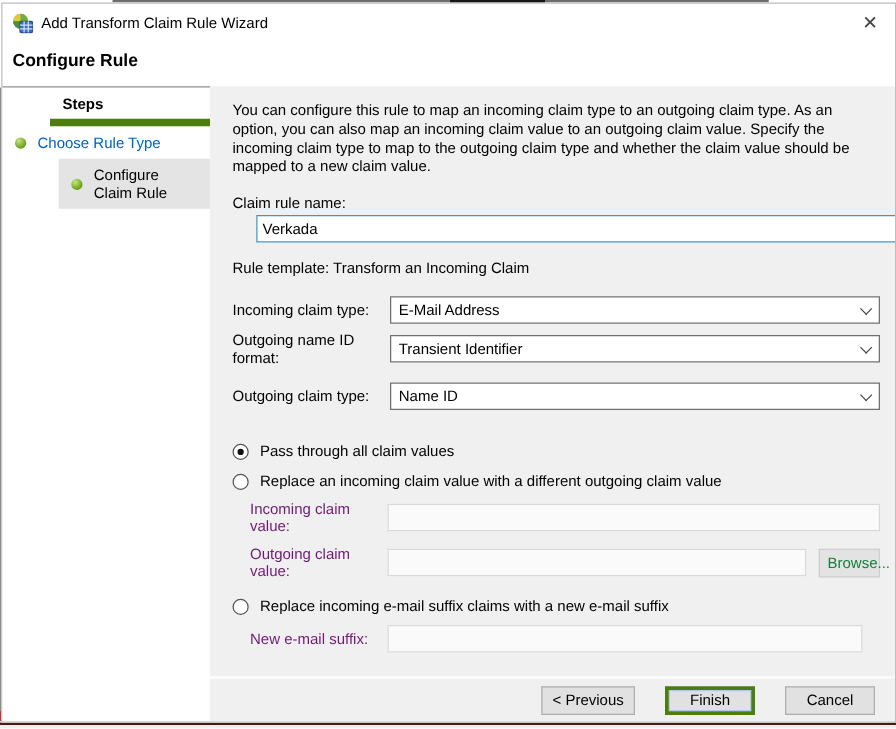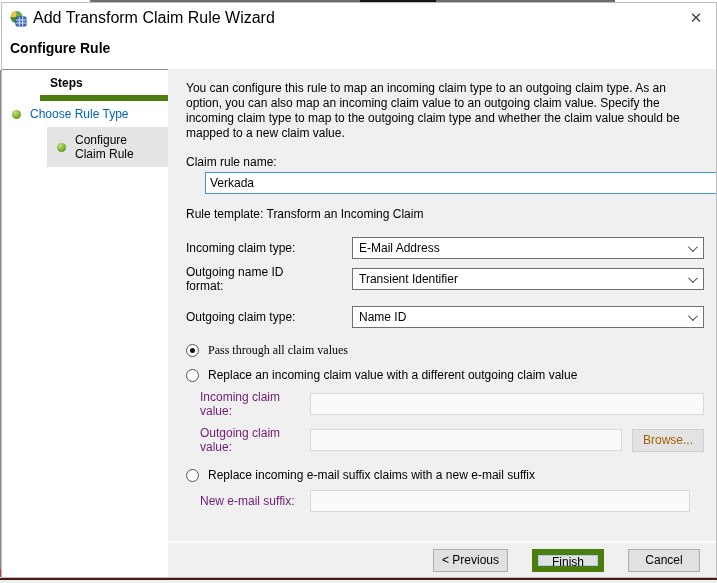--- a/index.html
+++ b/index.html
@@ -21,21 +21,21 @@
   .bg-red-frag    { position:absolute; left:0; bottom:6px; width:3px; height:8px; background:#c0392b; }
 
   .dialog {
     position:absolute; left:1px; top:2px; right:0; bottom:5px;
     background:#fff; border:1px solid #bdbdbd;
     display:flex; flex-direction:column;
   }
 
   .titlebar { height:30px; flex:none; display:flex; align-items:center; padding:0 6px 0 7px; }
   .title-icon { width:18px; height:17px; flex:none; }
-  .title-text { margin-left:6px; font-size:16px; }
+  .title-text { margin-left:6px; font-size:12px; }
   .close-btn {
     margin-left:auto; width:28px; height:26px; display:flex; align-items:center; justify-content:center;
     font-size:15px; color:#444; cursor:default; background:transparent; border:none; font-family:inherit;
   }
 
   .heading { flex:none; height:36px; padding:7px 8px 0 8px; font-size:14px; font-weight:bold; }
 
   .main { flex:1; display:flex; min-height:0; }
 
   .sidebar { width:166px; flex:none; background:#fff; border-top:1px solid #8f8f8f; }
@@ -53,67 +53,67 @@
 
   .description { margin:0 0 14px 0; line-height:15px; max-width:524px; }
 
   .field-label { margin:0 0 3px 0; }
   .rulename-input {
     display:block; width:100%; height:22px; padding:2px 4px;
     border:1px solid #3f94d8; background:#fff; font:inherit; outline:none;margin-left:19px;
   }
   .rule-template { margin:13px 0 16px 0; }
 
-  .form-row { display:flex; align-items:center; margin-top:6px;gap:40px; }
+  .form-row { display:flex; align-items:center; margin-top:6px; }
   .form-row.group-gap { margin-top:13px; }
   .form-row .lbl { width:126px; flex:none; padding-right:4px; }
   .lbl.disabled, .dim { color:#9d9d9d; }
 
   .combo {
     flex:1; height:22px; background:#fff; border:1px solid #707070;
     display:flex; align-items:center; padding:0 8px 0 6px; min-width:0;justify-content:space-between;
   }
   .combo .chev {
     margin-left:auto; width:7px; height:7px; flex:none;
     border-right:1px solid #444; border-bottom:1px solid #444;
     transform:rotate(45deg) translateY(-2px);
   }
   .combo.disabled { background:#f3f3f3; border-color:#d6d6d6; }
   .combo.disabled .chev { border-color:#bfbfbf; }
   .sel-highlight { background:#3d94da; color:#4e5a63; padding:0 2px; }
 
   .radio-row { display:flex; align-items:center; gap:9px; margin-top:10px; }
-  .radio-row.first { margin-top:15px;font-family:Liberation Serif, serif; }
+  .radio-row.first { margin-top:26px; }
   .radio {
     width:13px; height:13px; border:1px solid #555; border-radius:50%;
     background:#fff; position:relative; flex:none;
   }
   .radio.checked::after {
     content:''; position:absolute; left:3px; top:3px; right:3px; bottom:3px;
     background:#111; border-radius:50%;
   }
 
   .sub-row { display:flex; align-items:center; margin:8px 0 0 14px; }
   .sub-row .lbl2 { width:110px; flex:none; color:#701a75; }
   .dis-input { flex:1; height:22px; background:#fafafa; border:1px solid #d9d9d9; font:inherit; padding:2px 4px; }
   .browse-btn {
-    flex:none; width:72px; height:23px; margin-left:10px;
-    background:#e3e3e3; border:1px solid #cfcfcf; color:#a16207; font:inherit;
+    flex:none; width:49px; height:23px; margin-left:10px;
+    background:#e3e3e3; border:1px solid #cfcfcf; color:#15803d; font:inherit;
   }
 
   .footer-sep { flex:none; height:2px; background:#fdfdfd; }
   .footer {
     flex:none; height:34px; background:#f0f0f0;
     display:flex; align-items:center; justify-content:flex-end; gap:24px; padding:0 16px;
   }
   .btn {
     min-width:72px; height:23px; background:#e1e1e1; border:1px solid #adadad;
     font:inherit; color:#000; padding:0 8px;
   }
-  .btn.default { border:6px solid #4d7c0f; box-shadow: inset 0 0 0 1px #a8cdec; }
+  .btn.default { border:3px solid #4d7c0f; box-shadow: inset 0 0 0 1px #a8cdec; }
 </style>
 </head>
 <body>
 
 <div class="screen">
 
   <div class="bg-top-strip"></div>
   <div class="bg-top-dark"></div>
   <div class="bg-left-line"></div>
   <div class="bg-bottom-line"></div>

